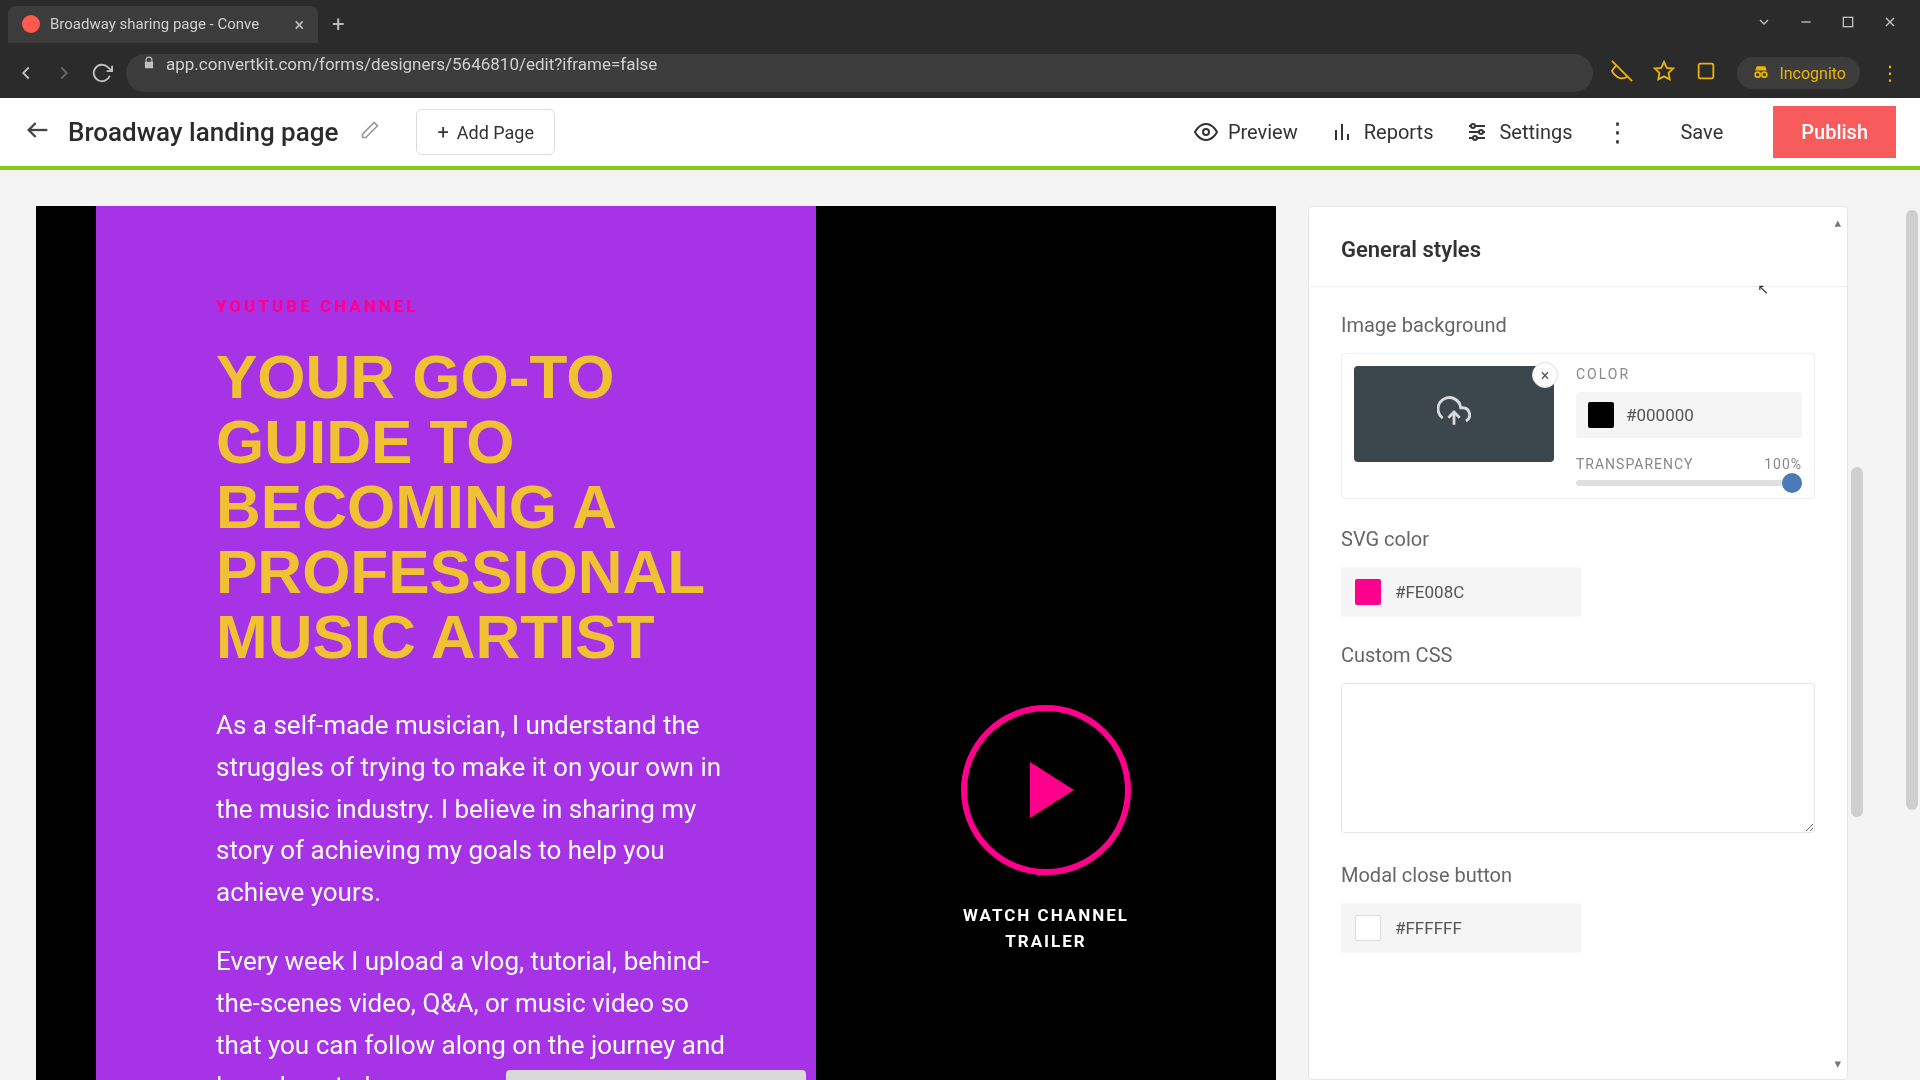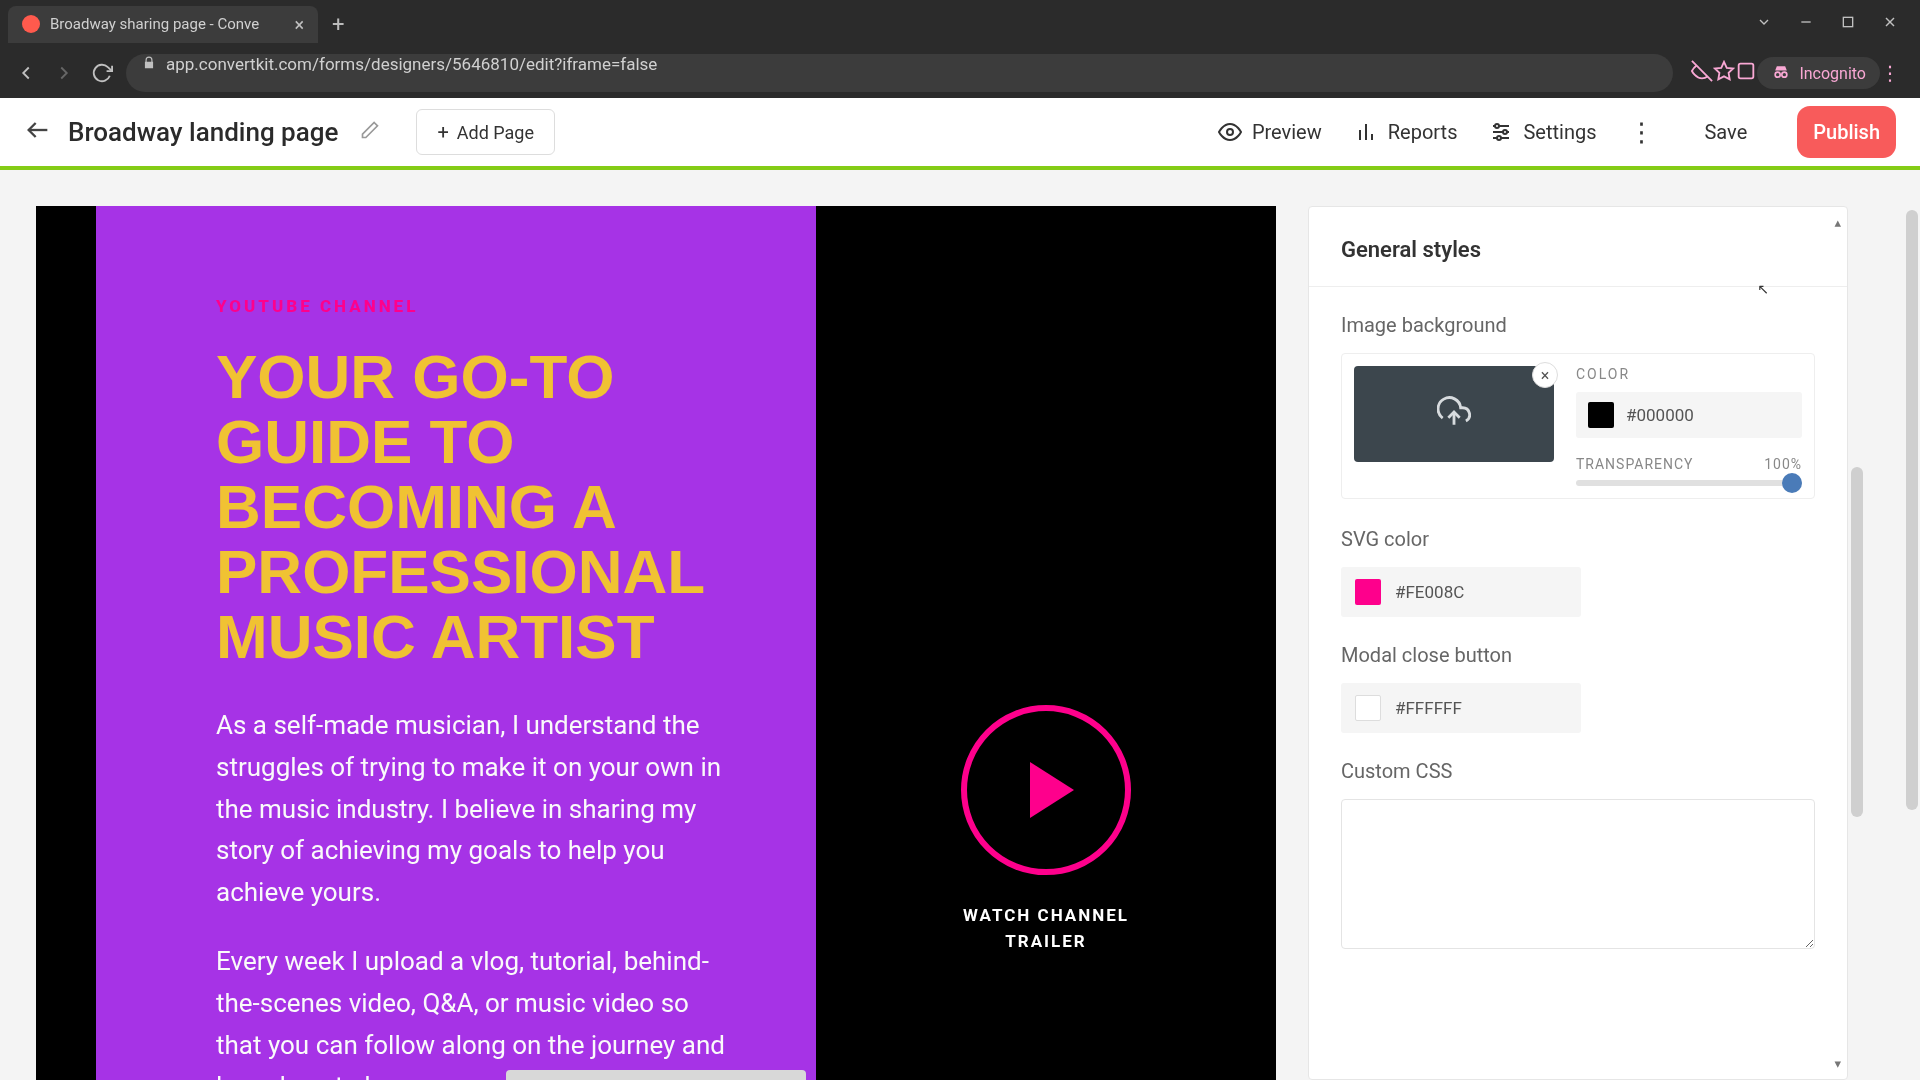--- a/index.html
+++ b/index.html
@@ -15,37 +15,37 @@
 .new-tab { color: #bbb; font-size: 22px; margin-left: 14px; cursor: pointer; }
 .window-controls { margin-left: auto; display: flex; gap: 26px; color: #c0c0c0; padding-right: 14px; }
 .window-controls span { font-size: 16px; cursor: pointer; }
 .win-chevron svg, .win-min svg, .win-max svg, .win-close-x svg { width: 16px; height: 16px; }
 
 .url-bar { display: flex; align-items: center; height: 50px; padding: 0 12px; gap: 10px; background: #2b2b2b; }
 .nav-btn { color: #c0c0c0; display:flex; align-items:center; justify-content:center; width:28px; height:28px; }
 .nav-btn svg { width: 22px; height: 22px; }
 .url-field { flex: 1; background: #3c3c3c; border-radius: 24px; height: 38px; display: flex; padding: 0 16px; color: #d0d0d0; font-size: 17px; gap: 10px; }
 .lock-icon svg { width:14px; height:14px; fill:#c0c0c0; }
-.url-right { display: flex; align-items: center; color: #f9a8d4; padding: 0 8px; }
+.url-right { display: flex; align-items: center; gap: 20px; color: #eab308; padding: 0 8px; }
 .incognito-badge { display: flex; align-items: center; gap: 8px; background: #3c3c3c; padding: 6px 14px; border-radius: 20px; }
 
 
 .app-header { display: flex; align-items: center; height: 72px; padding: 0 24px; border-bottom: 4px solid #84cc16; background: #fff; gap: 16px; }
 .back-arrow { color: #444; cursor:pointer; }
 .back-arrow svg { width: 28px; height: 28px; }
 .page-name { font-size: 26px; font-weight: 500; color: #2b2b2b; }
 .pencil { color: #999; margin-left: 6px; cursor:pointer; }
 .pencil svg { width:20px; height:20px; }
 .add-page-btn { margin-left: 20px; display: flex; align-items: center; gap: 8px; padding: 10px 20px; border: 1px solid #ddd; border-radius: 6px; color: #333; font-size: 18px; background: #fff; cursor:pointer; }
 .header-actions { margin-left: auto; display: flex; align-items: center; gap: 32px; }
 .header-action { display: flex; align-items: center; gap: 10px; color: #333; font-size: 20px; cursor:pointer; }
 .header-action svg { width: 24px; height: 24px; }
 .more-dots { font-size: 26px; color: #333; cursor:pointer; }
 .save-btn { font-size: 20px; color: #333; padding: 10px 18px; background: #fff; border: none; cursor:pointer; }
-.publish-btn { background: #f85b5b; color: #fff; font-size: 20px; font-weight: 500; padding: 14px 16px; border-radius: 13px; border: none; cursor:pointer; }
+.publish-btn { background: #f85b5b; color: #fff; font-size: 20px; font-weight: 500; padding: 14px 28px; border-radius: 0; border: none; cursor:pointer; }
 
 
 .main { display: flex; height: calc(1080px - 48px - 50px - 72px); background: #f4f4f4; padding: 36px 20px 0 36px; gap: 32px; }
 
 
 .canvas { width: 1240px; background: #000; display: flex; position: relative; }
 .canvas-left { width: 720px; background: #a633e6; padding: 90px 60px 40px 120px; color: #fff; }
 .eyebrow { color: #fe008c; font-size: 17px; font-weight: 800; letter-spacing: 3px; margin-bottom: 28px; }
 .hero-title { font-family: "Arial Black", Impact, sans-serif; font-weight: 900; color: #f0c233; font-size: 62px; line-height: 1.05; letter-spacing: 0px; margin-bottom: 36px; }
 .body-text { font-size: 26px; line-height: 1.6; color: #fafafa; margin-bottom: 28px; max-width: 520px; }
@@ -266,29 +266,29 @@
 
       <div class="field-group">
         <div class="label">SVG color</div>
         <div class="color-box">
           <span class="swatch" style="background:#FE008C"></span>
           <span class="color-hex">#FE008C</span>
         </div>
       </div>
 
       <div class="field-group">
+        <div class="label">Custom CSS</div>
+        <textarea class="css-textarea" style=""></textarea>
+      </div>
+
+      <div class="field-group">
         <div class="label">Modal close button</div>
         <div class="color-box">
           <span class="swatch" style="background:#FFFFFF; border:1px solid #ddd"></span>
           <span class="color-hex">#FFFFFF</span>
         </div>
       </div>
-
-      <div class="field-group">
-        <div class="label">Custom CSS</div>
-        <textarea class="css-textarea" style=""></textarea>
-      </div>
     </div>
     <span class="side-scroll-down">▾</span>
     <div class="side-scrollbar"></div>
   </div>
   <div class="outer-scrollbar"></div>
 </div>
 
 </body></html>

